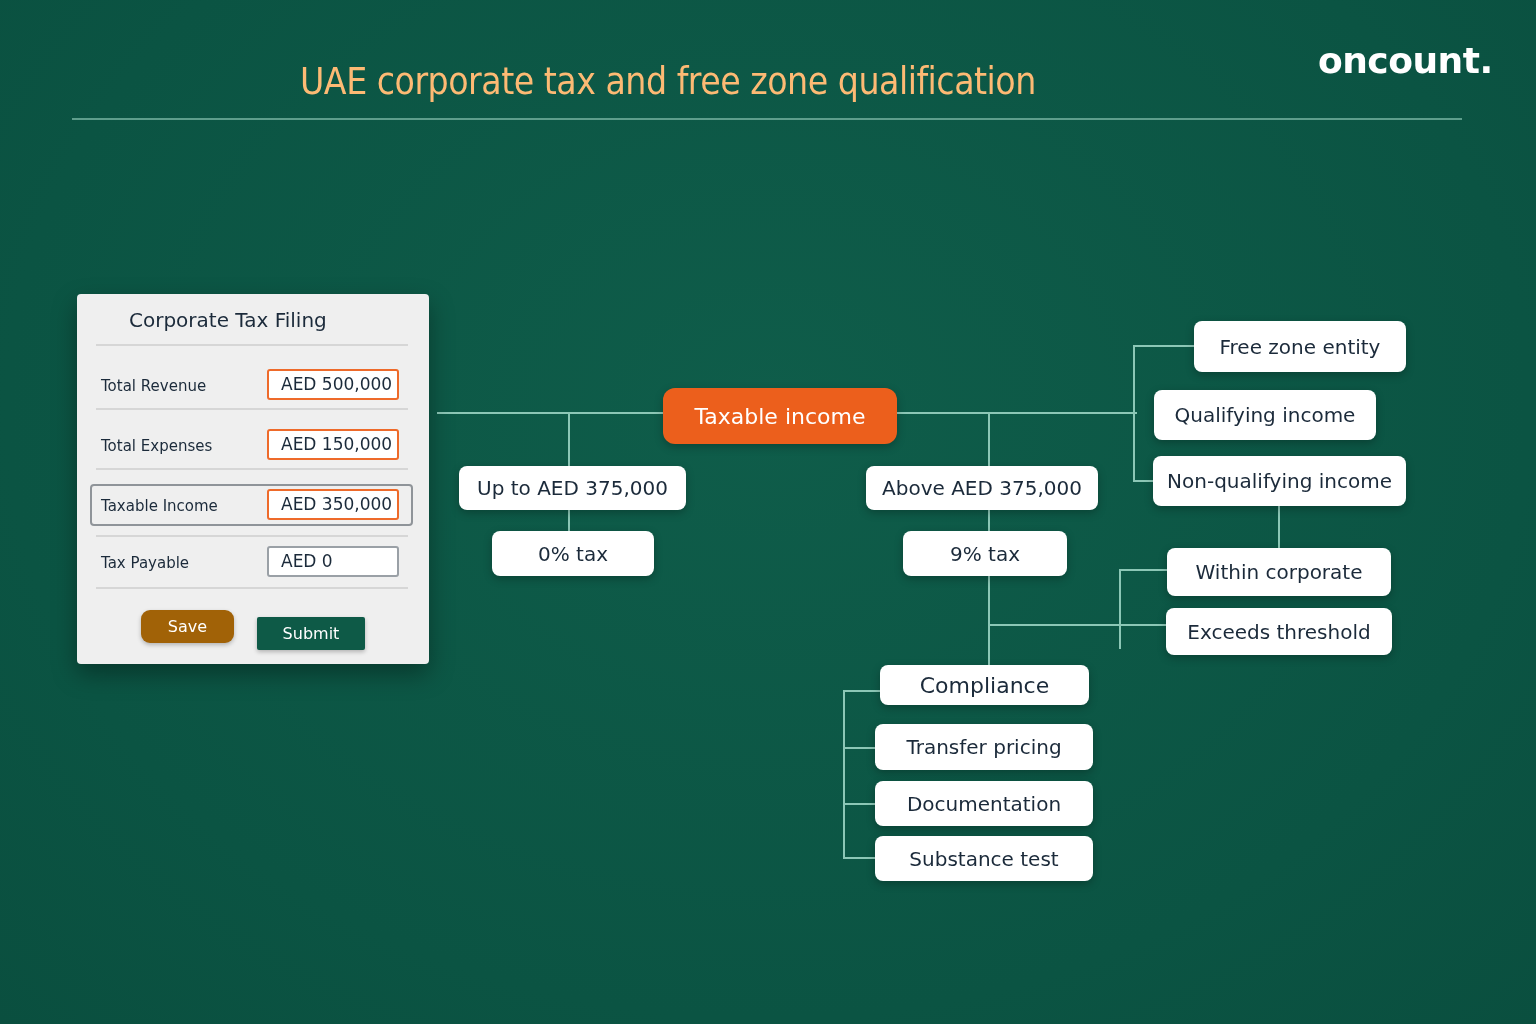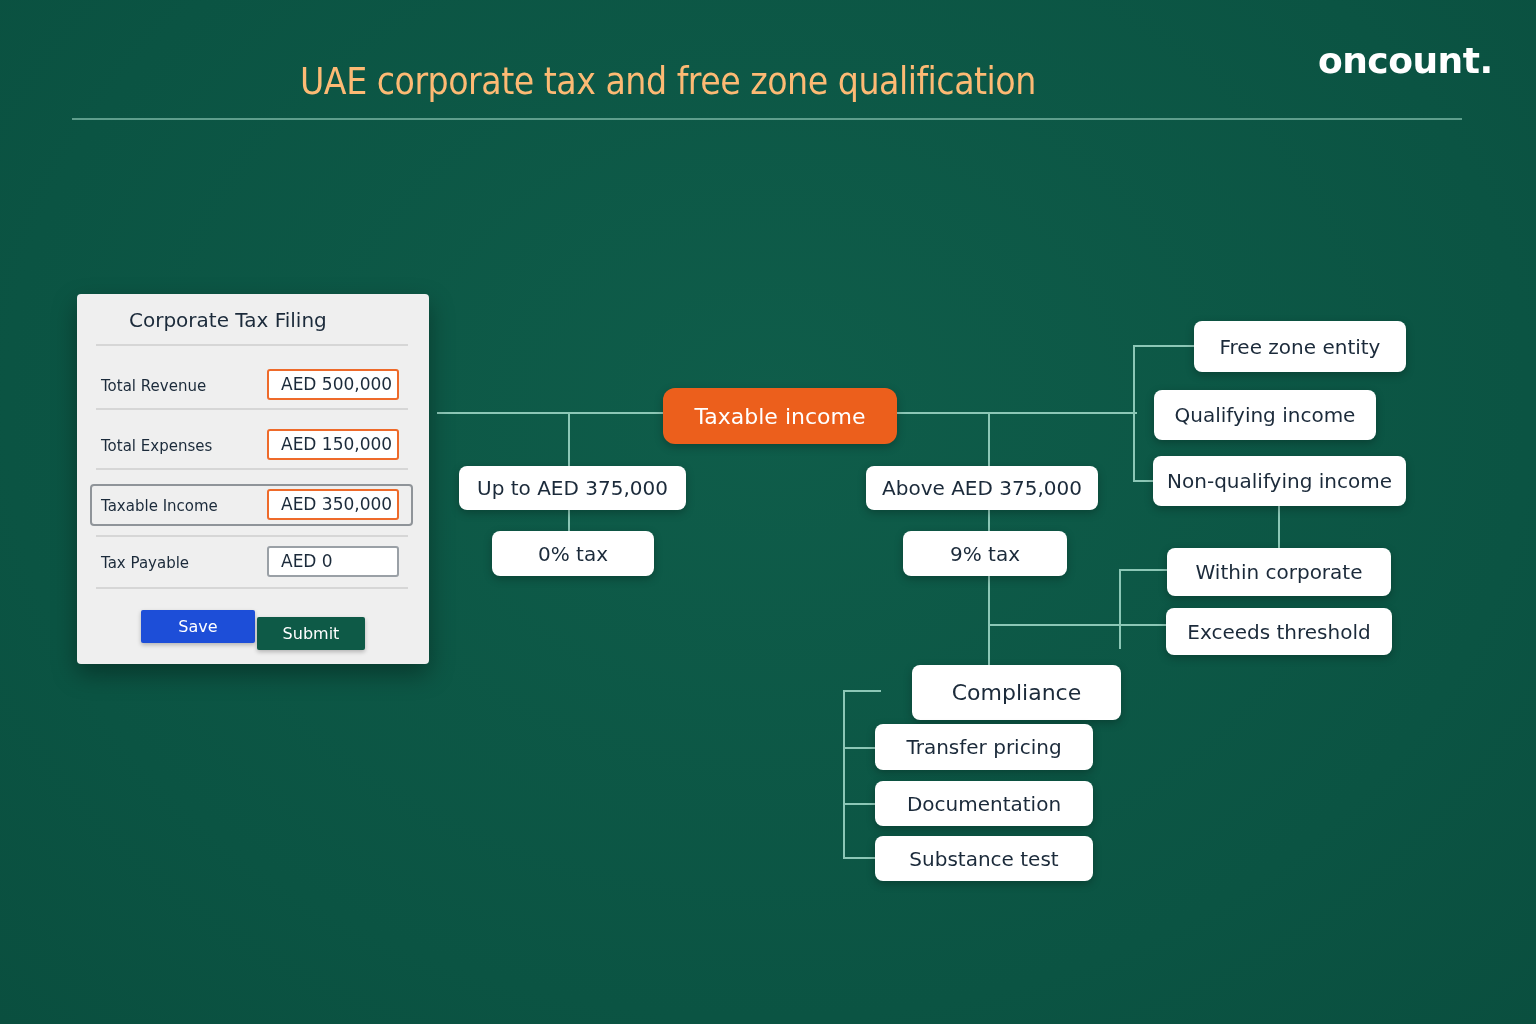--- a/index.html
+++ b/index.html
@@ -51,21 +51,21 @@
     .field.plain { border-color: #9aa0a6; }
     .row-highlight {
       position: absolute; left: 13px; top: 190px; width: 323px; height: 42px;
       border: 2px solid #8f9499; border-radius: 4px; box-sizing: border-box;
     }
     .btn {
       position: absolute; height: 33px; color: #ffffff; font-size: 16px;
       text-align: center; line-height: 33px; border-radius: 2px;
       box-shadow: 0 2px 4px rgba(0,0,0,0.25);
     }
-    .btn.save { left: 64px; top: 316px; width: 114px; background: #1d4ed8; }
+    .btn.save { left: 64px; top: 316px; width: 93px; background: #a16207; border-radius: 9px; }
     .btn.submit { left: 180px; top: 315px; width: 108px; background: #0e5a47; margin-top: 8px; }
 
     
     .node {
       position: absolute; background: #ffffff; border-radius: 8px;
       color: #1b2a3a; font-size: 20px; text-align: right;
       box-shadow: 0 3px 8px rgba(0,0,0,0.25);
       display: flex; align-items: center; justify-content: center;
       box-sizing: border-box;
     }
@@ -136,16 +136,16 @@
 
 <div class="node" style="left:866px; top:466px; width:232px; height:44px;">Above AED 375,000</div>
 <div class="node" style="left:903px; top:531px; width:164px; height:45px;">9% tax</div>
 
 <div class="node" style="left:1194px; top:321px; width:212px; height:51px;">Free zone entity</div>
 <div class="node" style="left:1154px; top:390px; width:222px; height:50px;">Qualifying income</div>
 <div class="node" style="left:1153px; top:456px; width:253px; height:50px;">Non-qualifying income</div>
 <div class="node" style="left:1167px; top:548px; width:224px; height:48px;">Within corporate</div>
 <div class="node" style="left:1166px; top:608px; width:226px; height:47px;">Exceeds threshold</div>
 
-<div class="node" style="left:880px; top:665px; width:209px; height:55px; font-size:22px;margin-left:32px;">Compliance</div>
+<div class="node" style="left:880px; top:665px; width:209px; height:40px; font-size:22px;">Compliance</div>
 <div class="node" style="left:875px; top:724px; width:218px; height:46px;">Transfer pricing</div>
 <div class="node" style="left:875px; top:781px; width:218px; height:45px;">Documentation</div>
 <div class="node" style="left:875px; top:836px; width:218px; height:45px;">Substance test</div>
 
 </body></html>

